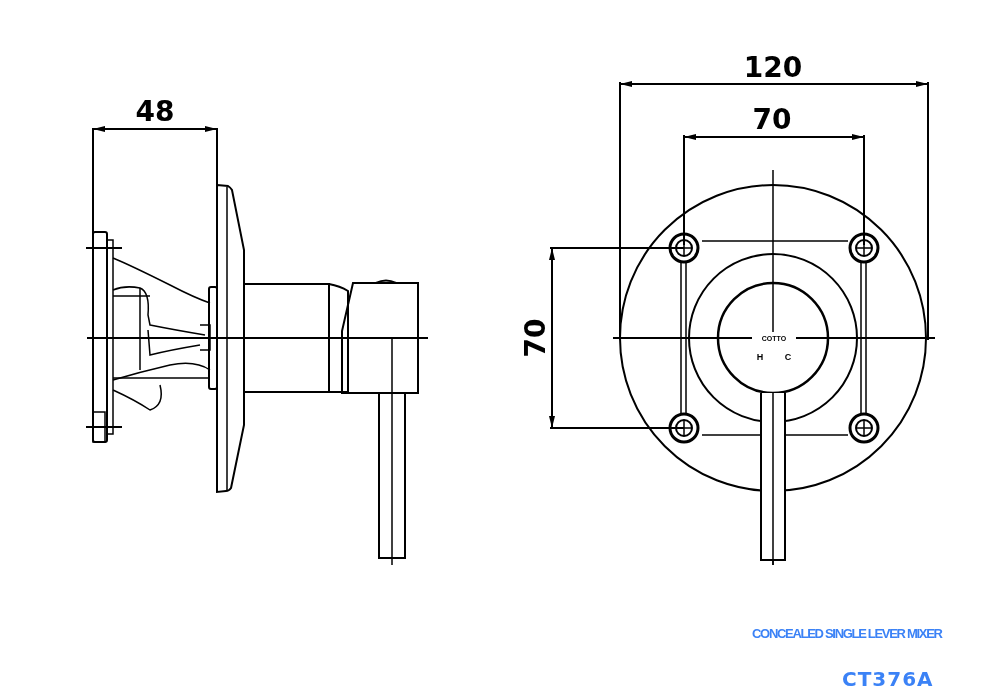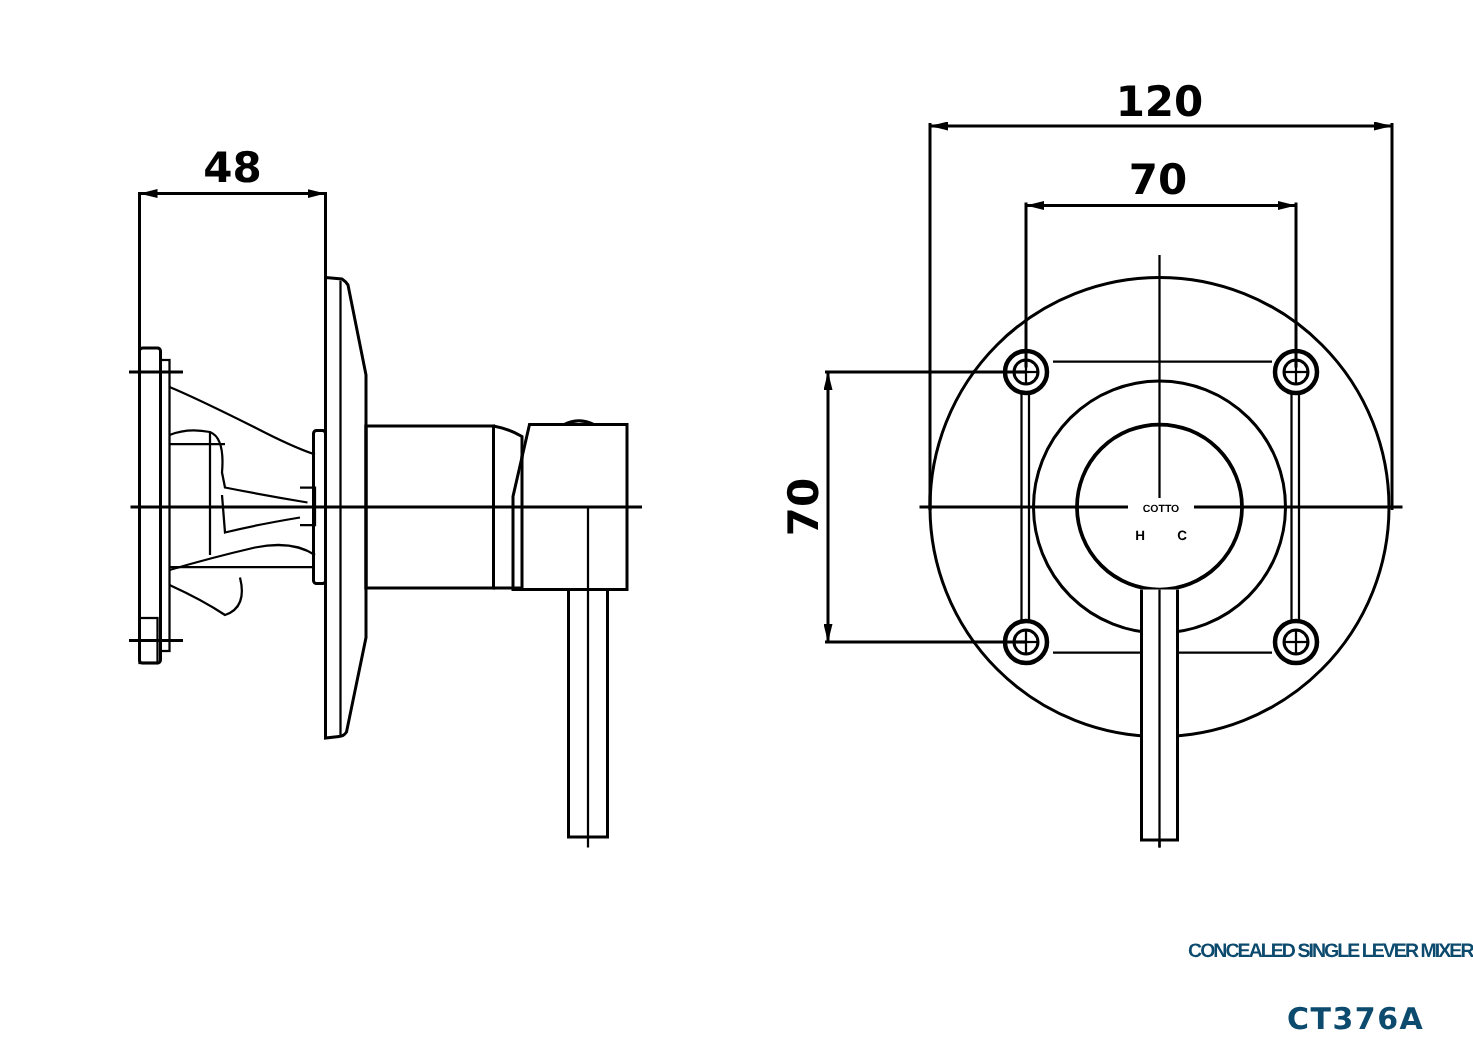--- a/index.html
+++ b/index.html
@@ -1,21 +1,21 @@
 <!DOCTYPE html>
 <html><head>
   <meta charset="utf-8">
   <style>
     html, body { margin: 0; padding: 0; background: #ffffff; }
     body { width: 982px; height: 697px; position: relative; overflow: hidden; font-family: "Liberation Sans", sans-serif; }
     svg.drawing { position: absolute; left: 0; top: 0; width: 982px; height: 697px; }
     .dim-text { font-family: "DejaVu Sans", sans-serif; font-weight: bold; fill: #000; }
-    .title-line { position: absolute; color: #0c4a6e; font-weight: bold; font-family: "Liberation Sans", sans-serif; white-space: nowrap; margin-left: 40px; }
+    .title-line { position: absolute; color: #3b82f6; font-weight: bold; font-family: "Liberation Sans", sans-serif; white-space: nowrap; }
     .title-desc { left: 752px; top: 626px; font-size: 13px; letter-spacing: -1.3px; }
-    .title-model { left: 818px; top: 667px; font-size: 20px; letter-spacing: 1px; font-family: "DejaVu Sans", sans-serif; }
+    .title-model { left: 842px; top: 667px; font-size: 20px; letter-spacing: 1px; font-family: "DejaVu Sans", sans-serif; }
   </style>
 </head>
 <body>
 
 <svg class="drawing" viewBox="0 0 982 697" xmlns="http://www.w3.org/2000/svg">
   <defs>
     <marker id="arr" viewBox="0 0 12 6" refX="12" refY="3" markerWidth="12" markerHeight="6" orient="auto-start-reverse" markerUnits="userSpaceOnUse">
       <path d="M0,0 L12,3 L0,6 z" fill="#000"></path>
     </marker>
   </defs>

